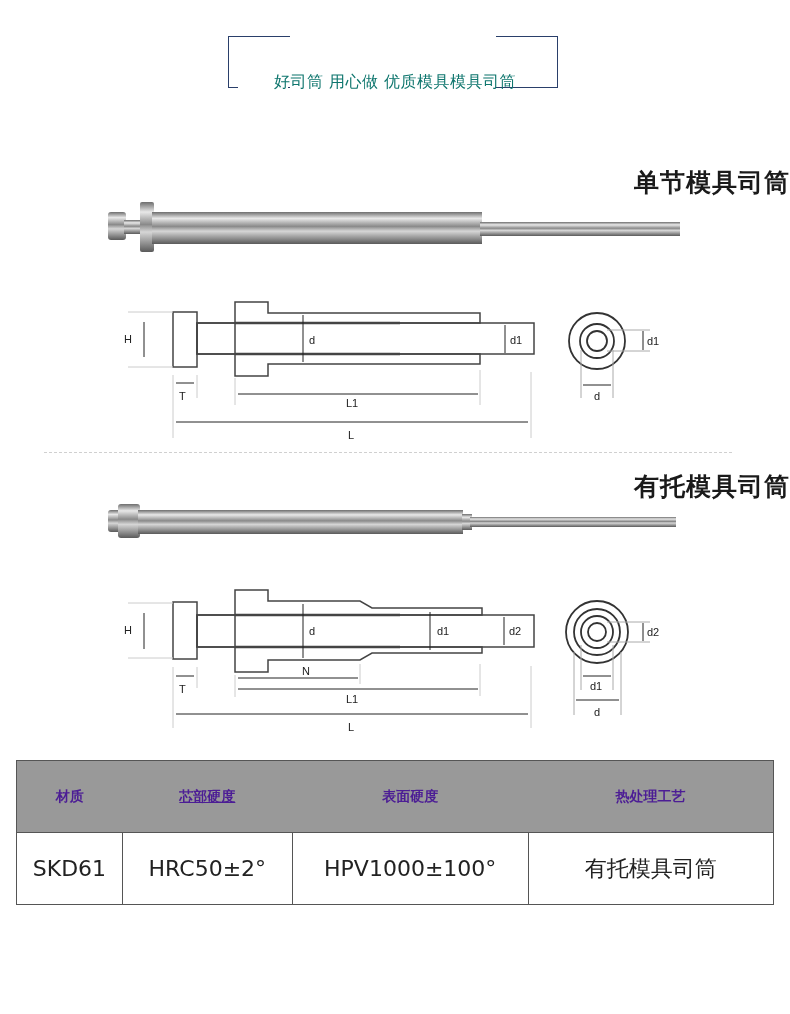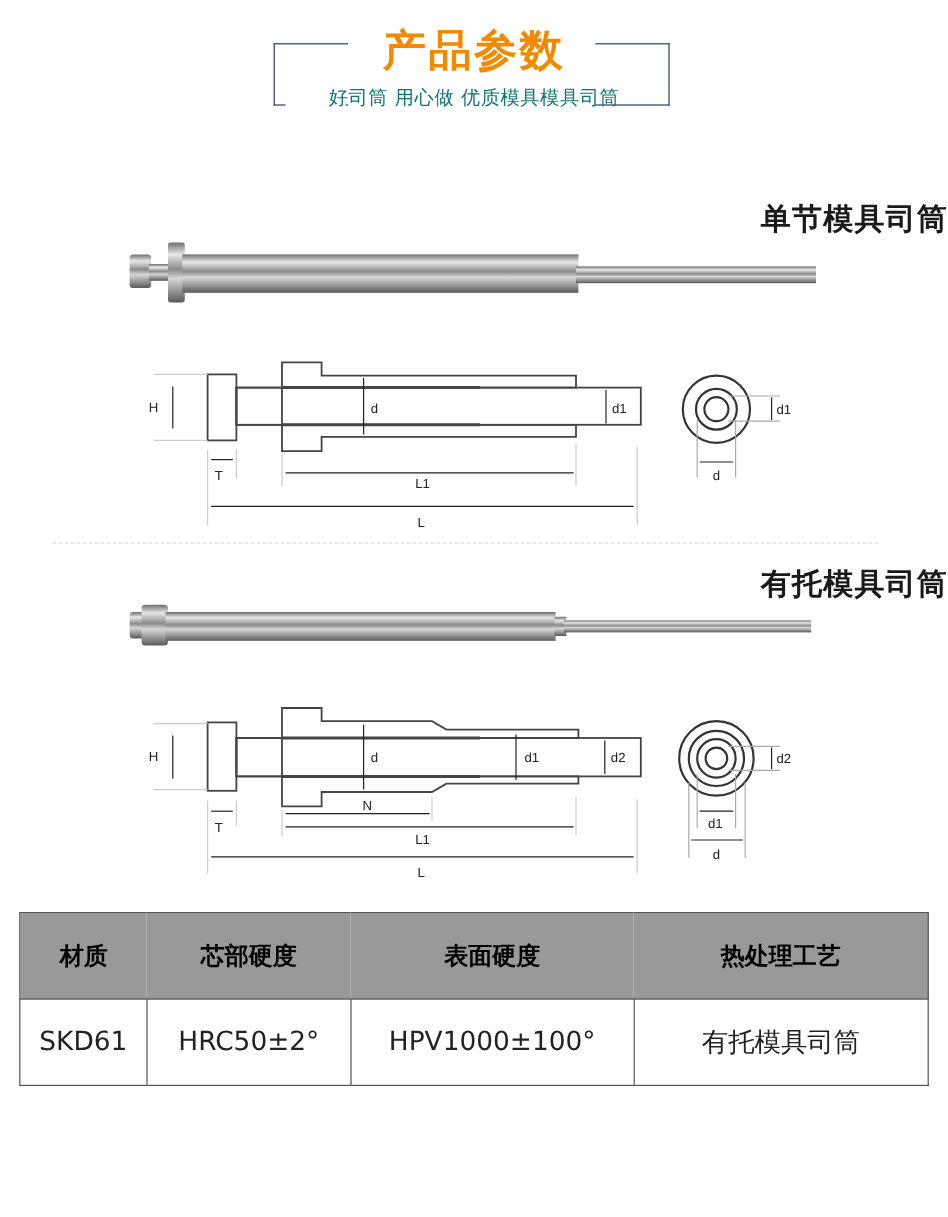--- a/index.html
+++ b/index.html
@@ -17,33 +17,32 @@
   .br-right { left:496px; top:36px; width:62px; height:52px; border-width:1.5px 1.5px 1.5px 0; }
 
   .section-title { position:absolute; left:0; width:790px; text-align:right; font-size:25px;
     font-weight:bold; color:#1a1a1a; letter-spacing:1px; }
 
   .photo { position:absolute; }
   .diagram { position:absolute; }
   .divider { position:absolute; left:44px; top:452px; width:688px; border-top:1.5px dashed #d0d0d0; }
 
   .table { position:absolute; left:16px; top:760px; width:758px; border:1.5px solid #555; border-collapse:collapse; }
-  .table th { background:#999999; height:72px; font-size:20px; font-weight:bold; color:#000000; text-align:center; }
+  .table th { background:#999999; height:72px; font-size:14px; font-weight:bold; color:#4c1d95; text-align:center; }
   .table td { height:72px; font-size:22px; color:#222; text-align:center; border:1.5px solid #555; background:#fff;margin-left:44px; }
   .table th, .table td { padding:0; }
-  .c1 { width:106px; } .c2 { width:170px; } .c3 { width:236px; } .c4 { width:246px; }
+  .c1 { width:106px; } .c2 { width:170px;text-decoration:underline; } .c3 { width:236px; } .c4 { width:246px; }
 </style>
 </head>
 <body>
 
 <div class="header">
   <div class="bracket br-left"></div>
   <div class="br-left-gap"></div>
   <div class="bracket br-right"></div>
-  <div class="title">产品参数</div>
   <div class="subtitle">好司筒 用心做 优质模具模具司筒</div>
 </div>
 
 <div class="section-title" style="top:166px;">单节模具司筒</div>
 
 <svg class="photo" style="left:100px; top:198px;" width="590" height="56">
   <defs>
     <linearGradient id="metal" x1="0" y1="0" x2="0" y2="1">
       <stop offset="0" stop-color="#6e6e6e"></stop>
       <stop offset="0.2" stop-color="#e8e8e8"></stop>

